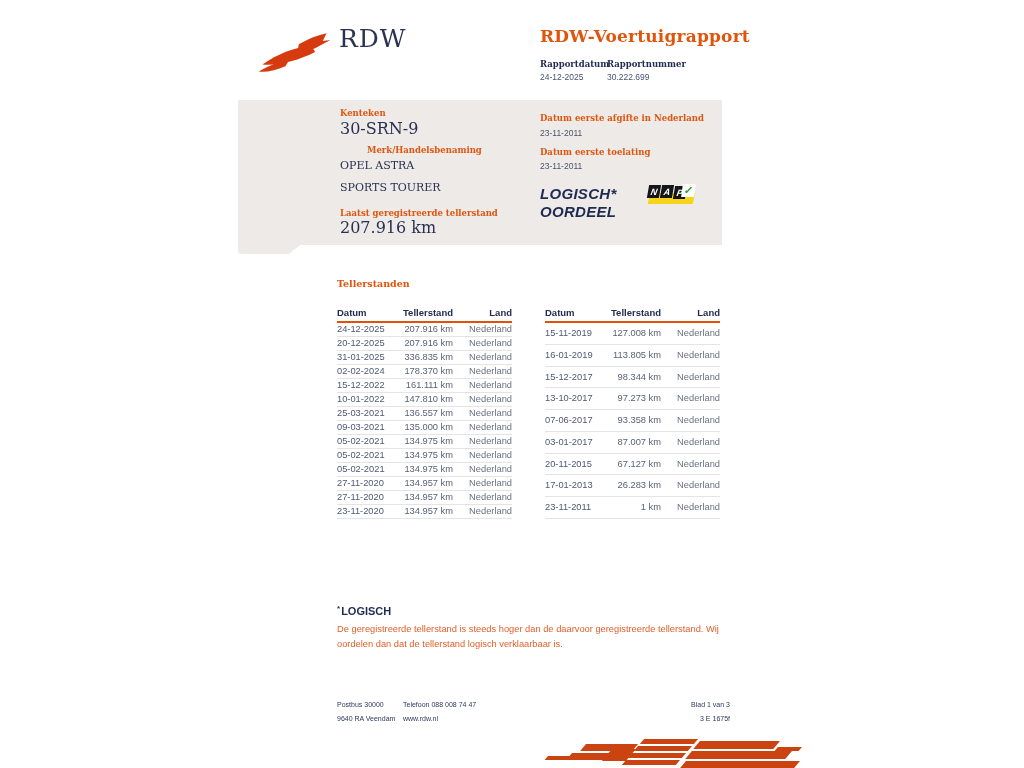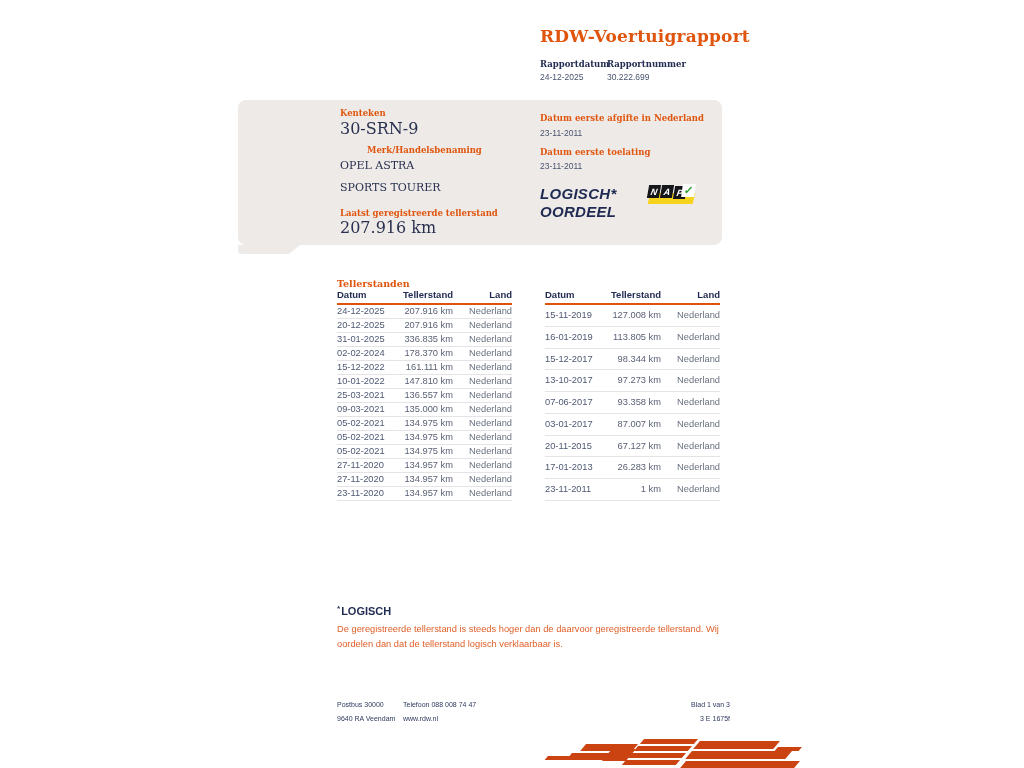--- a/index.html
+++ b/index.html
@@ -27,21 +27,20 @@
     font-family:"DejaVu Serif",serif; font-weight:bold; font-size:8.5px;
     color:#232C52; white-space:nowrap;
   }
   .lbl.orange { color:#E0550D; }
   .val { font-size:8.5px; color:#49536E; margin-top:3px; white-space:nowrap; }
 
   
   .card {
     position:absolute; left:238px; top:100px; width:484px; height:145px;
     background:#EDEAE8;
-    border-radius:8px;
   }
   .card::after {
     content:""; position:absolute; left:0; top:100%; width:62px; height:9px;
     background:#EDEAE8; clip-path:polygon(0 0,100% 0,82% 100%,0 100%);
     border-radius:0 0 0 4px;
   }
   .card .abs { position:absolute; }
   .big-serif {
     font-family:"DejaVu Serif",serif; font-size:16px; color:#2A3150;
     white-space:nowrap;
@@ -76,21 +75,21 @@
     display:flex; align-items:center; justify-content:center;
     transform:skewX(-8deg);
   }
 
   
   .tables { position:absolute; left:337px; top:278px; width:383px; }
   .tables-title {
     font-family:"DejaVu Serif",serif; font-weight:bold; font-size:9.5px;
     color:#E0550D;
   }
-  .tables-row { display:flex; margin-top:0; gap:33px; }
+  .tables-row { display:flex; margin-top:18px; gap:33px; }
   table.odo { border-collapse:collapse; width:175px; table-layout:fixed; }
   .odo th {
     font-size:9.5px; color:#222C52; border-bottom:2px solid #E0520A;
     padding:0 0 3px 0; white-space:nowrap;
   }
   .odo th.c1 { text-align:left; width:62px; }
   .odo th.c2 { text-align:right; width:54px; }
   .odo th.c3 { text-align:right; width:59px; }
   .odo td {
     font-size:9.3px; border-bottom:1px solid #E4E4E7; height:14px;
@@ -119,20 +118,28 @@
   .footer .f3 { text-align:right; }
 
   
   .bottom-art { position:absolute; left:540px; top:735px; width:270px; height:33px; }
 </style>
 </head>
 <body>
 
 <div class="page">
 
+  <div class="brand">
+    <svg class="brand-bird" viewBox="0 0 80 46" aria-hidden="true">
+      <path fill="#D63B10" d="M44,15 C54,9 64,5.5 73,3.5 L69,11.5 L77,10.5 L61,19 C55,21.5 48,22.5 43,20.5 Z"></path>
+      <path fill="#D63B10" d="M6,36 C22,25 38,18.5 57,16.5 L61,23 C44,31.5 24,37.5 6,36 Z"></path>
+      <path fill="#D63B10" d="M2,43.5 C12,37 24,33 34,31 L30,38 C20,42.5 10,44.5 2,43.5 Z"></path>
+    </svg>
+    <span class="brand-word">RDW</span>
+  </div>
 
   <div class="report-head">
     <div class="report-title">RDW-Voertuigrapport</div>
     <div class="meta">
       <div class="meta-col">
         <span class="lbl">Rapportdatum</span>
         <span class="val">24-12-2025</span>
       </div>
       <div class="meta-col">
         <span class="lbl">Rapportnummer</span>

